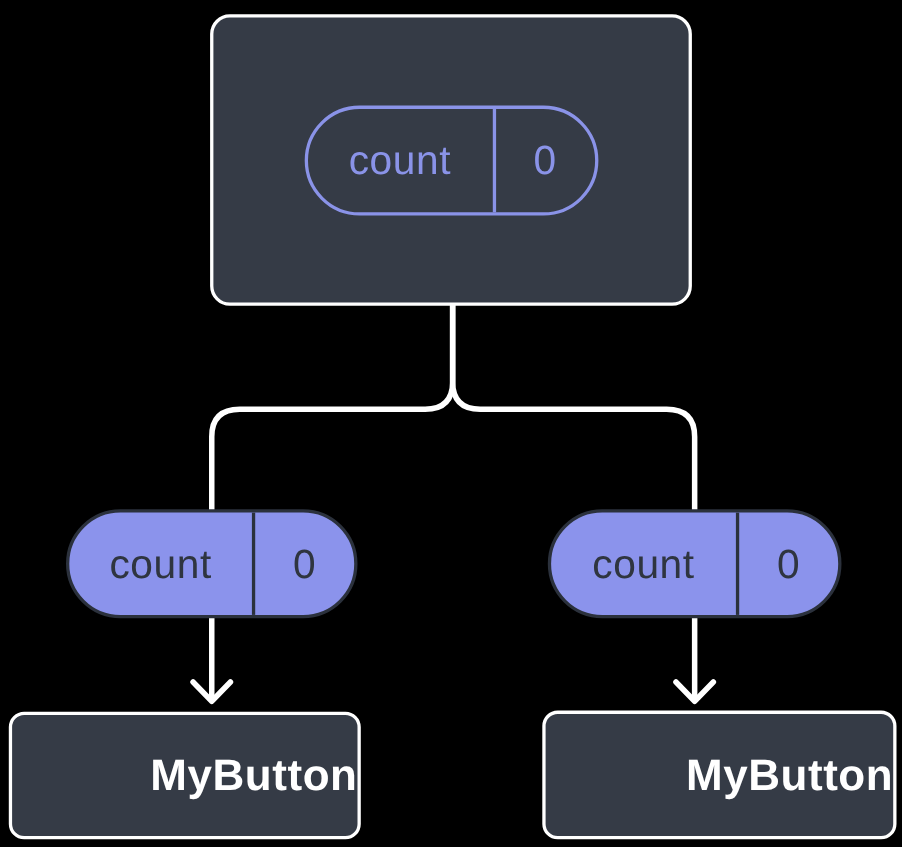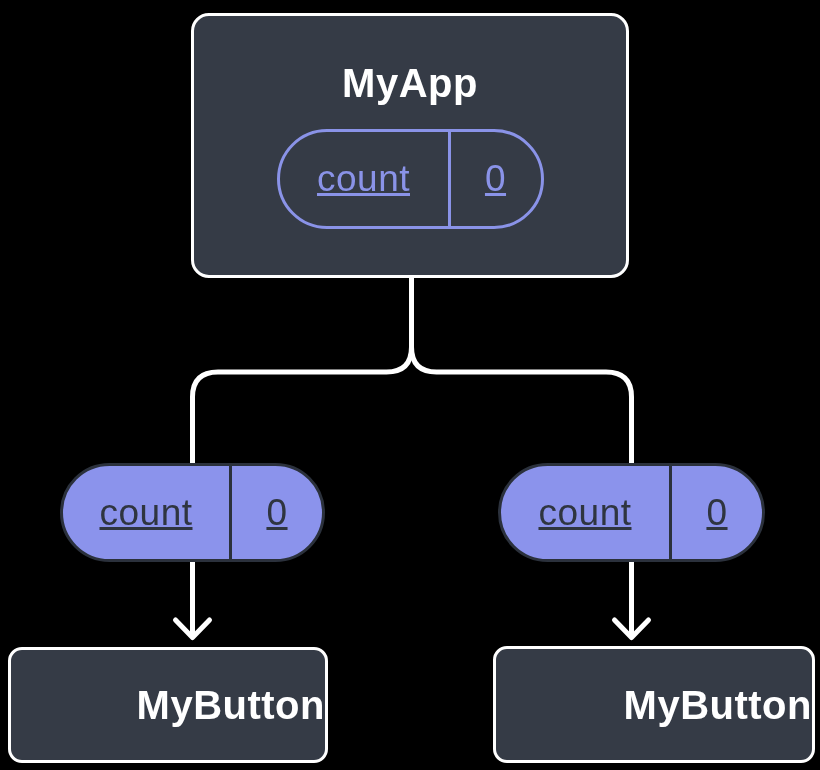--- a/index.html
+++ b/index.html
@@ -49,21 +49,20 @@
     font-size: 40px;
     font-weight: 700;
     letter-spacing: 0.5px;
     line-height: 1;
   }
   .pill {
     display: flex;
     align-items: stretch;
     font-size: 37px;
     letter-spacing: 0.5px;
-    text-decoration: underline;
   }
   .pill .cell {
     display: flex;
     align-items: center;
     justify-content: center;
   }
   .pill .name { flex: 1; }
   .pill .value { width: 90px; }
   .state-pill {
     width: 267px; height: 100px;
@@ -99,21 +98,20 @@
 <div class="stage">
 
   <svg class="connectors" viewBox="0 0 820 770" fill="none" stroke="#ffffff" stroke-width="5" stroke-linecap="round" stroke-linejoin="round">
     <path d="M411.5 274 L411.5 347 Q411.5 372 386.5 372 L218 372 Q192.5 372 192.5 397 L192.5 633"></path>
     <path d="M411.5 274 L411.5 347 Q411.5 372 436.5 372 L606 372 Q631.5 372 631.5 397 L631.5 633"></path>
     <path d="M175.5 620 L192.5 637.5 L209.5 620"></path>
     <path d="M614.5 620 L631.5 637.5 L648.5 620"></path>
   </svg>
 
   <div class="node node-app">
-    <div class="node-title">MyApp</div>
     <div class="pill state-pill">
       <div class="cell name">count</div>
       <div class="cell value">0</div>
     </div>
   </div>
 
   <div class="pill prop-pill prop-pill-left">
     <div class="cell name">count</div>
     <div class="cell value">0</div>
   </div>

